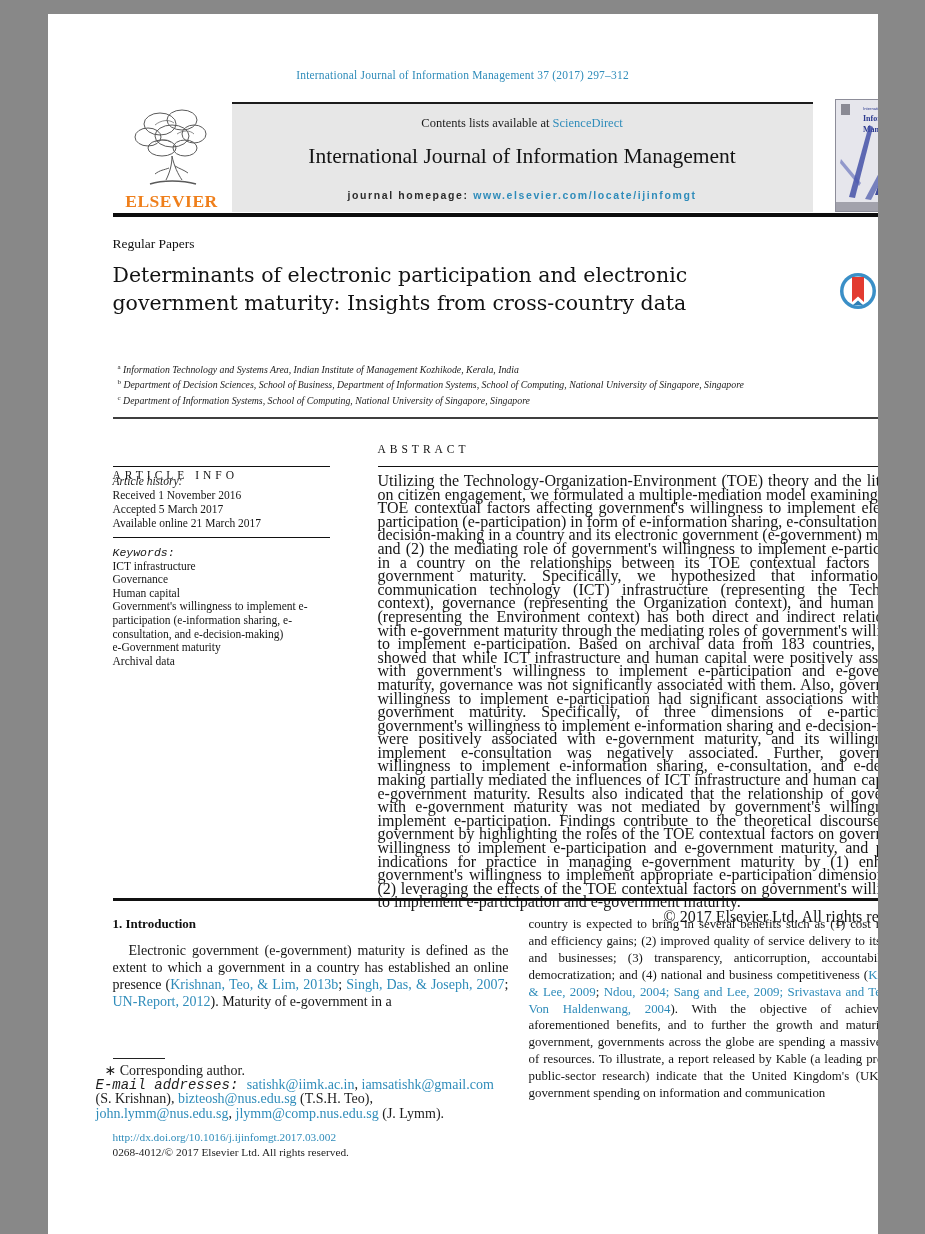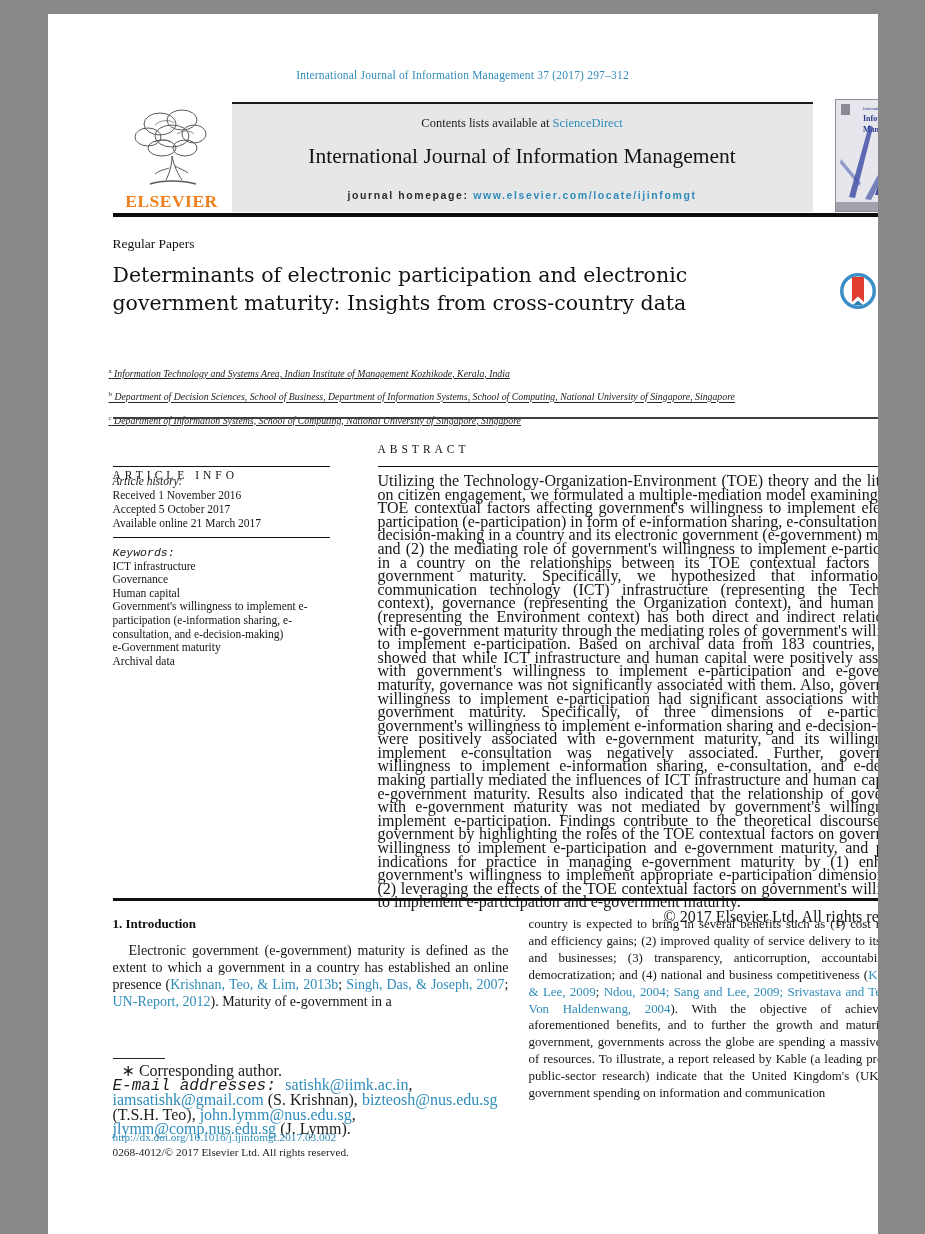--- a/index.html
+++ b/index.html
@@ -41,21 +41,21 @@
 
   
   #section-label { position:absolute; left:65px; top:222px; font-size:13.5px; color:#111; }
   #paper-title {
     position:absolute; left:65px; top:247px; width:706px;
     font-family:"DejaVu Serif", serif; font-size:20.5px; line-height:28px; color:#121212;
   }
   #crossmark { position:absolute; left:789px; top:252px; width:90px; height:50px; cursor:pointer; }
   #authors { position:absolute; left:65px; top:314px; font-size:15px; color:#141414; }
   #authors sup { font-size:10px; }
-  #affiliations { position:absolute; left:61px; top:347px; font-size:9.8px; line-height:21px; font-style:italic; color:#222;text-decoration:underline; }
+  #affiliations { position:absolute; left:70px; top:347px; font-size:9.8px; line-height:13px; font-style:italic; color:#222; }
   #affiliations sup { font-size:7px; font-style:normal; }
 
   #info-top-rule { position:absolute; left:65px; top:403px; width:812px; height:2px; background:#3f3f3f; }
 
   
   .col-head { position:absolute; font-size:11.5px; letter-spacing:4px; color:#111; }
   .head-rule { position:absolute; height:1.4px; background:#111; }
   #info-col { position:absolute; left:65px; top:461px; width:217px; font-size:11.5px; line-height:13.9px; color:#151515; }
   #info-col .label { font-style:italic; }
   #info-rule-2 { position:absolute; left:65px; top:523px; width:217px; height:1.4px; background:#111; }
@@ -77,21 +77,21 @@
     font-size:14px; line-height:16.9px; text-align:justify; color:#151515;
   }
   #intro-col1 .para { text-indent:16px; }
   #intro-col2 {
     position:absolute; left:481px; top:902px; width:396px;
     font-size:12.9px; line-height:16.9px; text-align:justify; color:#151515;
   }
 
   
   #footnote-rule { position:absolute; left:65px; top:1044px; width:52px; height:1px; background:#222; }
-  #footnote { position:absolute; left:65px; top:1050px; width:404px; font-size:16px; line-height:14.2px; color:#1c1c1c; }
+  #footnote { position:absolute; left:48px; top:1050px; width:404px; font-size:14px; line-height:14.2px; color:#1c1c1c; }
   #footnote .corr { text-indent:9px; }
   #doi-line { position:absolute; left:65px; top:1117px; font-size:11.3px; }
   #issn-line { position:absolute; left:65px; top:1132px; font-size:11.3px; color:#222; }
 </style>
 </head>
 <body>
 
 <div id="page">
 
   <div id="top-line">International Journal of Information Management 37 (2017) 297–312</div>
@@ -159,21 +159,21 @@
     <div><sup>c</sup><span> Department of Information Systems, School of Computing, National University of Singapore, Singapore</span></div>
   </div>
 
   <div id="info-top-rule"></div>
 
   <div class="col-head" style="left:65px; top:455px;">ARTICLE INFO</div>
   <div class="head-rule" style="left:65px; top:452px; width:217px;"></div>
   <div id="info-col">
     <div class="label">Article history:</div>
     <div>Received 1 November 2016</div>
-    <div>Accepted 5 October 2017</div>
+    <div>Accepted 5 March 2017</div>
     <div>Available online 21 March 2017</div>
   </div>
   <div id="info-rule-2"></div>
   <div id="keywords-block">
     <div class="it">Keywords:</div>
     <div>ICT infrastructure</div>
     <div>Governance</div>
     <div>Human capital</div>
     <div>Government's willingness to implement e-participation (e-information sharing, e-consultation, and e-decision-making)</div>
     <div>e-Government maturity</div>

